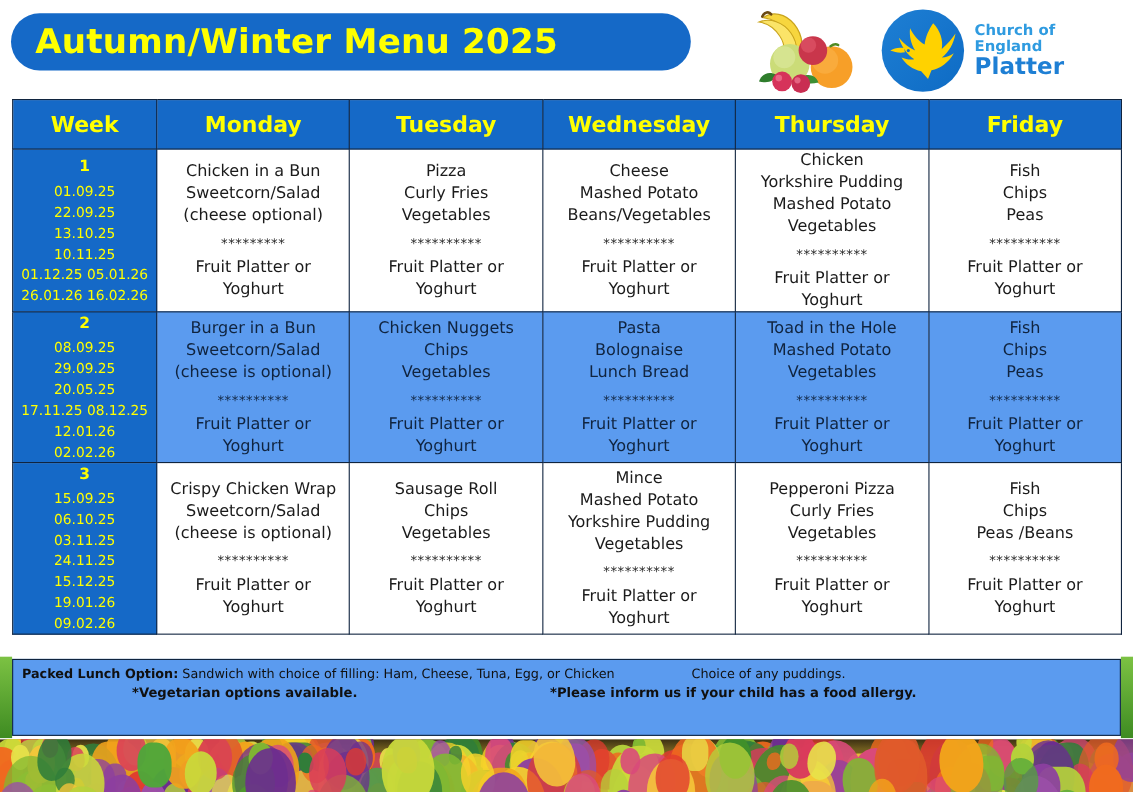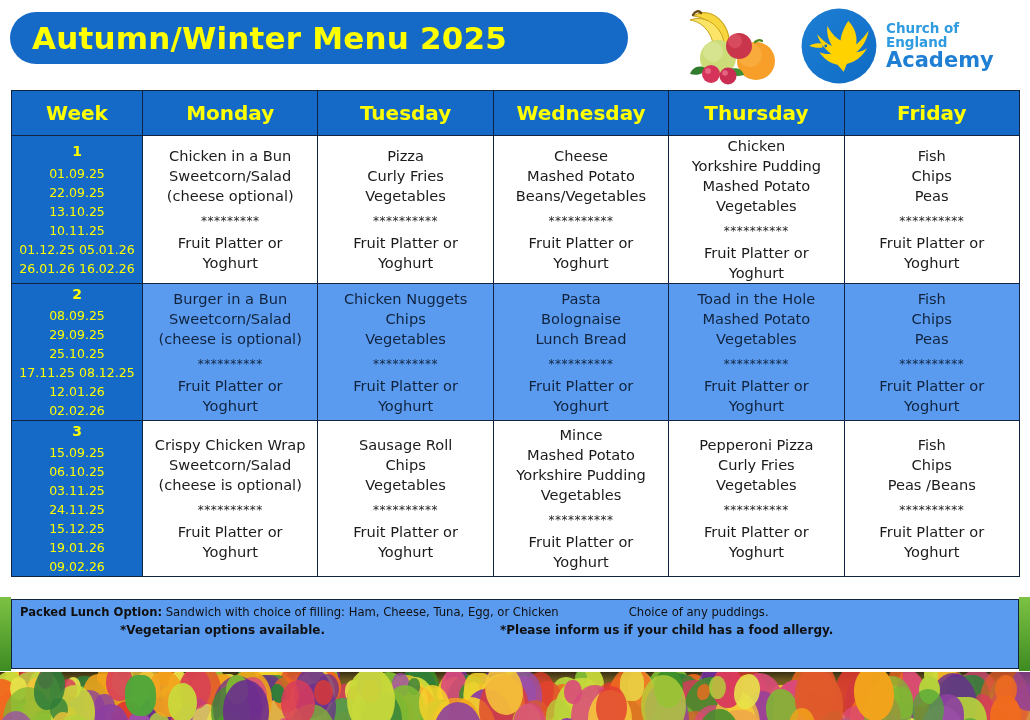--- a/index.html
+++ b/index.html
@@ -183,21 +183,21 @@
       </defs>
       <circle cx="50" cy="50" r="48" fill="url(#badgeGrad)"></circle>
       <g fill="#FFD200">
         <path d="M62 18 C70 26 74 38 72 48 C79 42 84 36 88 30 C86 42 80 52 72 58 C77 58 82 56 86 53 C80 64 70 71 60 73 L56 83 L48 74 C38 72 30 66 25 58 C30 60 35 61 40 60 C31 54 25 45 22 35 C28 42 34 47 41 50 C36 42 34 33 35 24 C39 32 45 39 52 43 C53 34 57 25 62 18 Z"></path>
         <path d="M28 47 C22 46 16 47 12 50 C17 52 23 53 29 52 Z"></path>
         <circle cx="33" cy="50" r="1.8" fill="#0E6BC4"></circle>
       </g>
     </svg>
     <div id="logo-words">
       <div id="logo-l2">Church of England</div>
-      <div id="logo-l3">Academy</div>
+      <div id="logo-l3">Platter</div>
     </div>
   </div>
 </div>
 
 <table id="menu-table">
   <colgroup>
     <col class="c-week">
       <col class="c-day">
       <col class="c-day">
       <col class="c-day">
@@ -265,21 +265,21 @@
           <div class="stars">**********</div>
           <span class="dessert">Fruit Platter or</span>
           <span class="dessert">Yoghurt</span>
         </td>
       </tr>
       <tr class="alt">
         <td class="week-cell">
           <span class="wk-num">2</span>
           <div>08.09.25</div>
           <div>29.09.25</div>
-          <div>25.10.25</div>
+          <div>20.05.25</div>
           <div>17.11.25 08.12.25</div>
           <div>12.01.26</div>
           <div>02.02.26</div>
         </td>
         <td class="meal">
           <span class="dish">Burger in a Bun</span>
           <span class="dish">Sweetcorn/Salad</span>
           <span class="dish">(cheese is optional)</span>
           <div class="stars">**********</div>
           <span class="dessert">Fruit Platter or</span>

